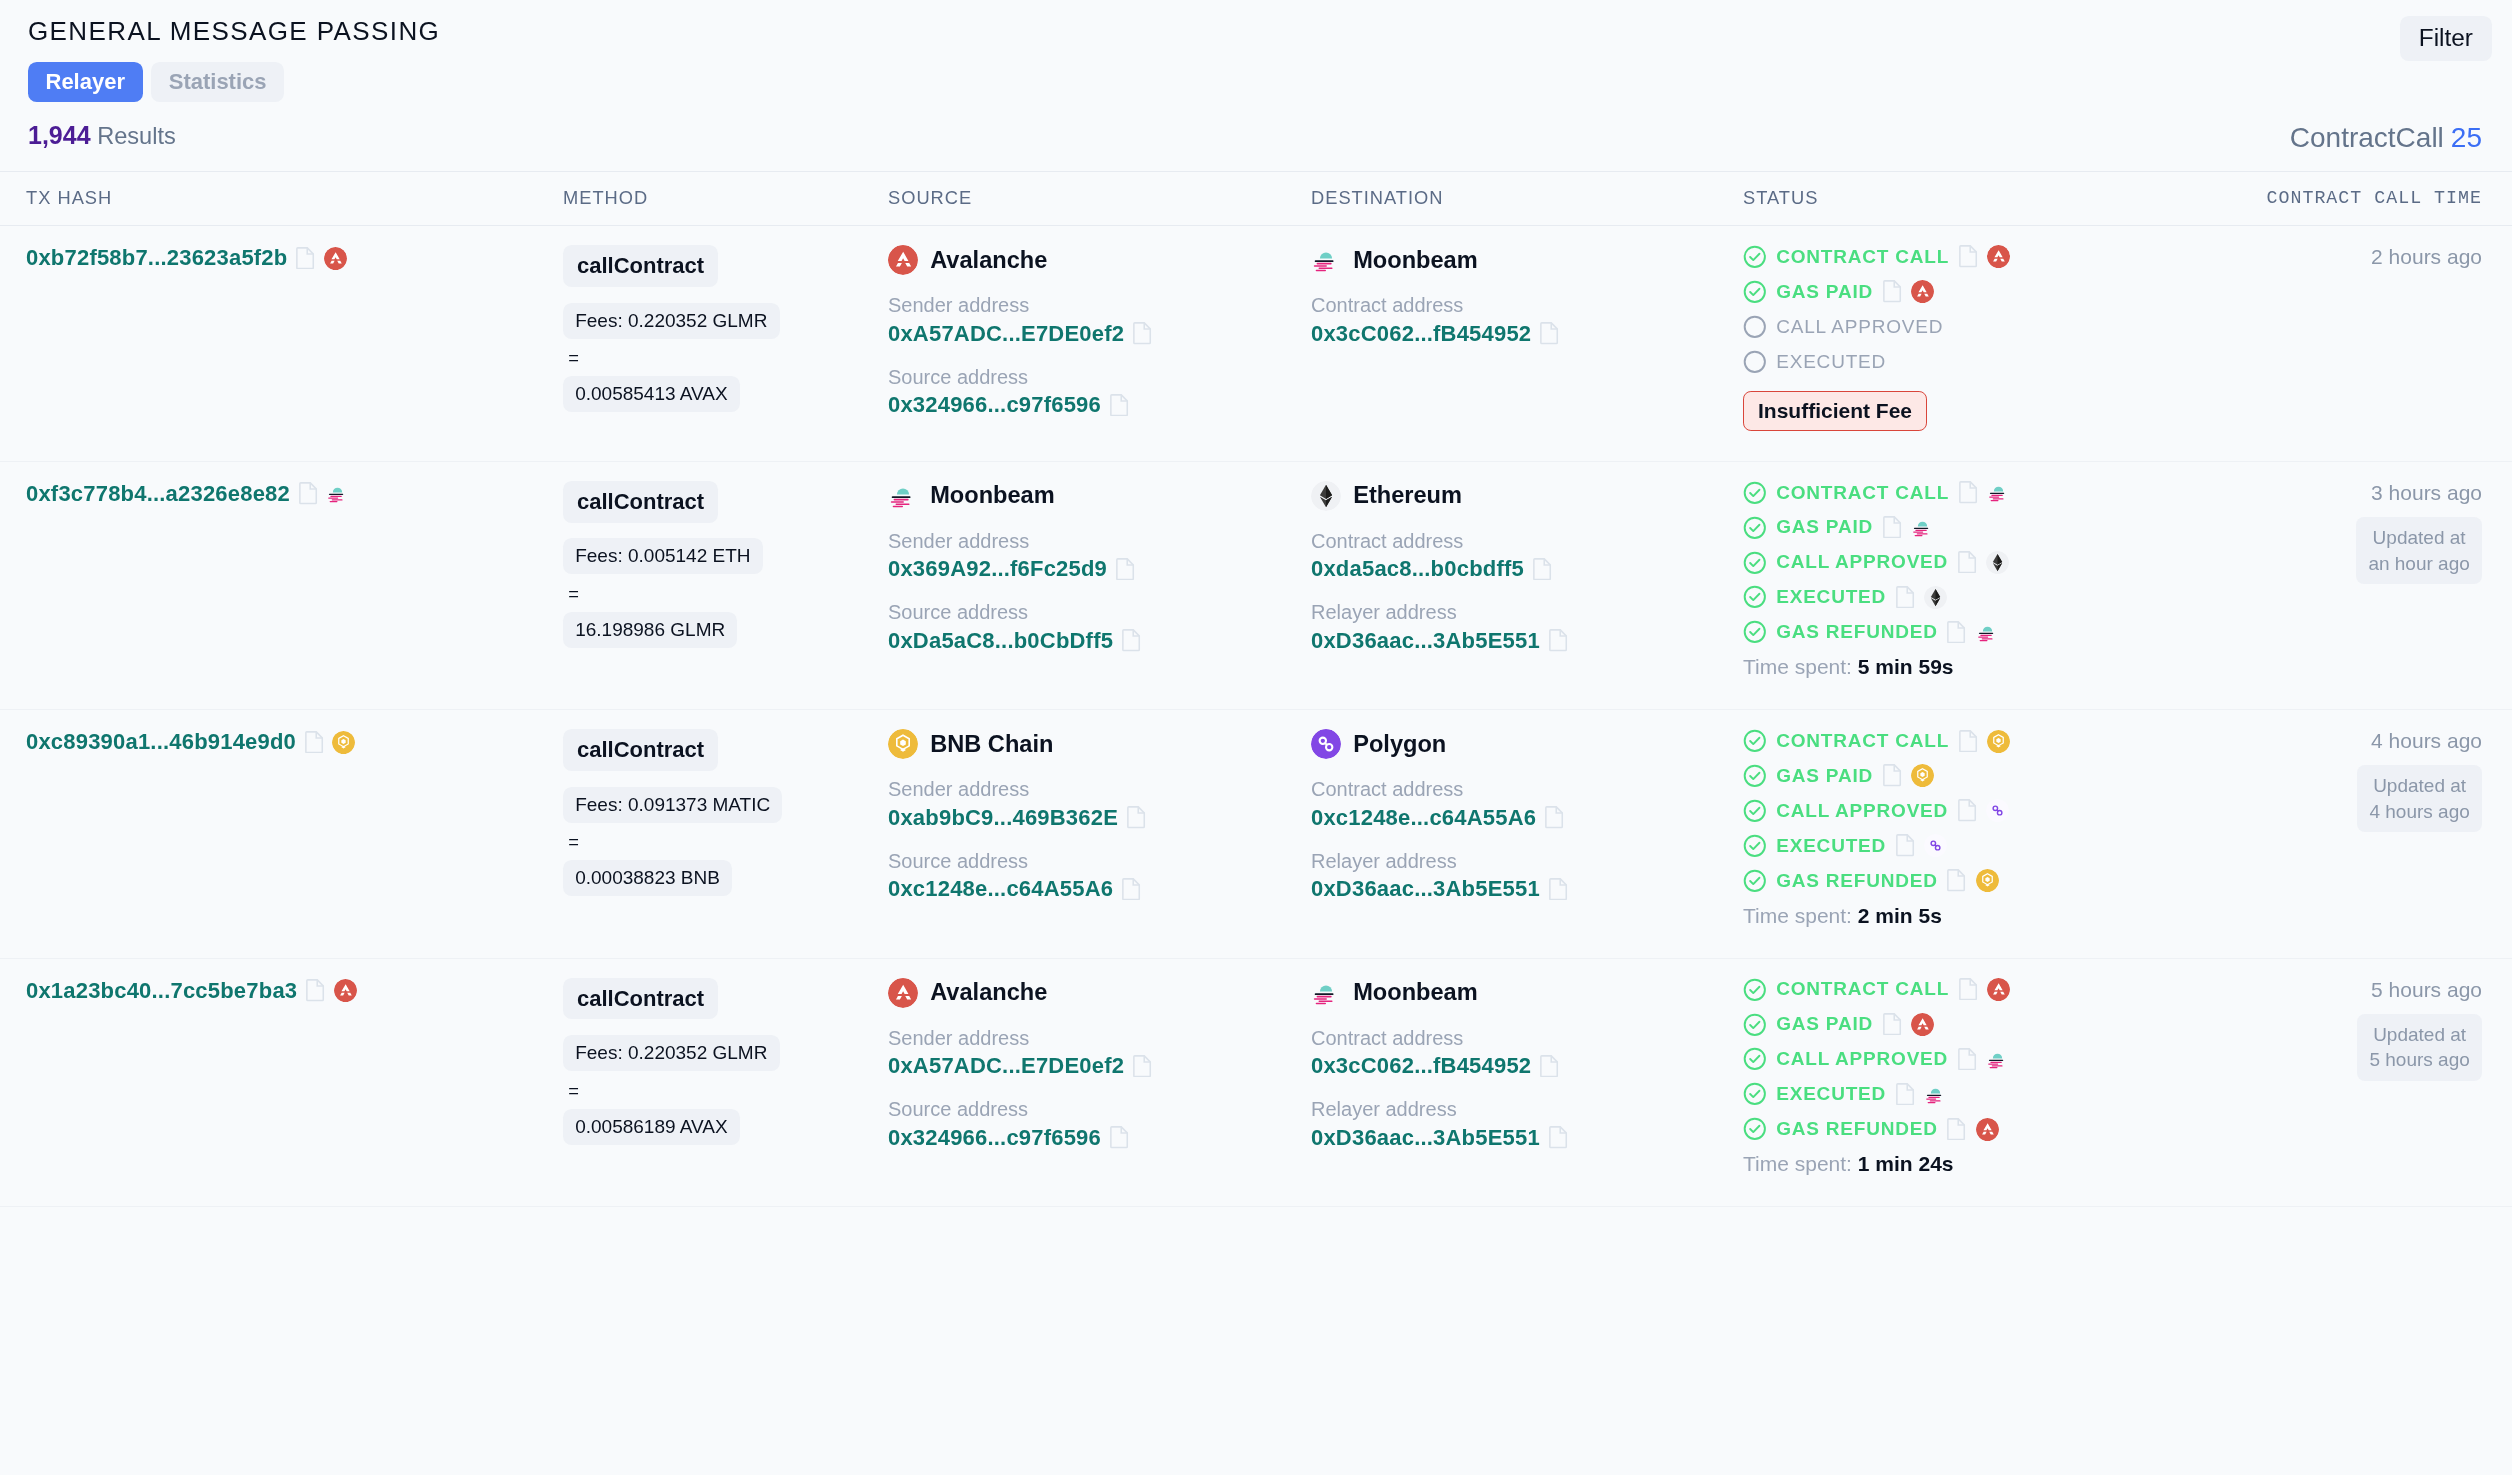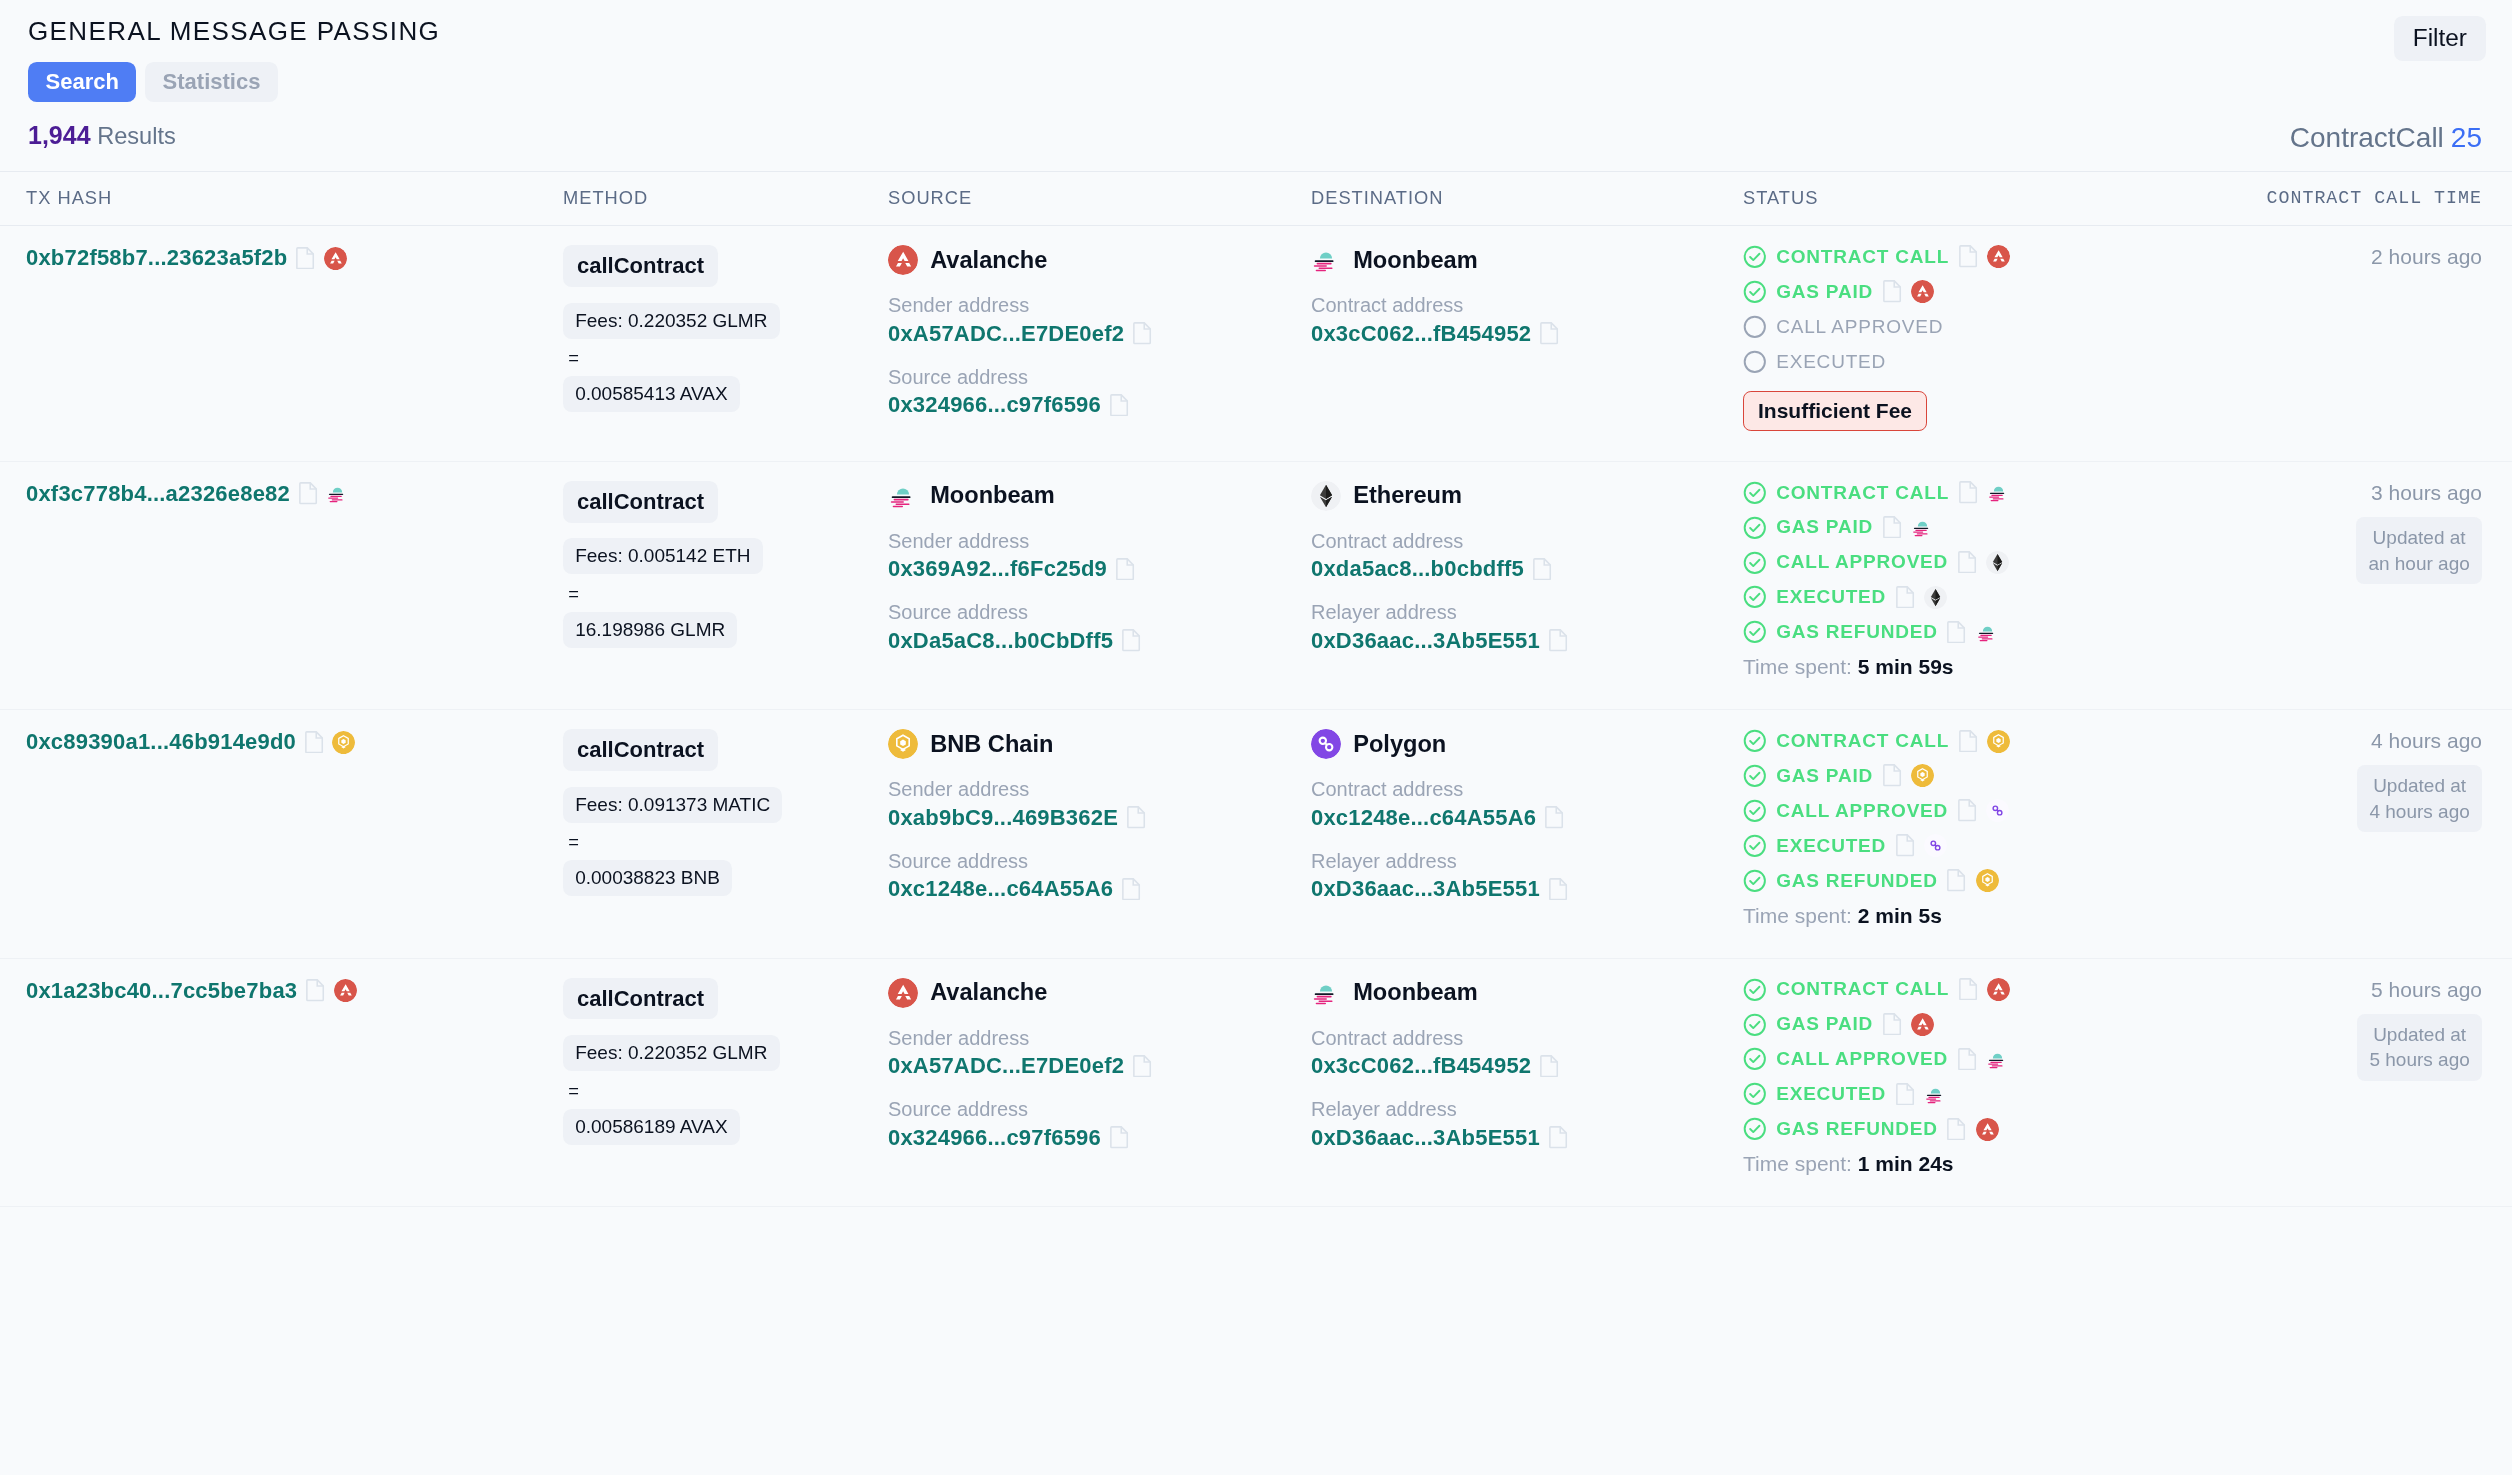--- a/index.html
+++ b/index.html
@@ -23,21 +23,21 @@
     font-size: 22px; font-weight: 700; padding: 8.7px 17.5px;
     border-radius: 8.7px; cursor: pointer; line-height: 1;
   }
   .tab.active { background: #4f7df4; color: #ffffff; }
   .tab.inactive { background: #eef1f6; color: #9aa4b5; }
 
   .results { margin-top: 19px; font-size: 23.6px; color: #64748b; }
   .results b { color: #4c1d95; font-weight: 700; font-size: 25px; }
 
   .filter-btn {
-    position: absolute; right: 26px; top: 15.7px;
+    position: absolute; right: 20px; top: 15.7px;
     background: #eef1f6; color: #0b1220;
     font-size: 24.4px; padding: 8.7px 19px; border-radius: 8.7px;
     cursor: pointer; border: none; line-height: 1.15;
     font-family: inherit;
   }
   .contract-call-count {
     position: absolute; right: 30px; top: 122px;
     font-size: 28px; color: #64748b;
   }
   .contract-call-count .num { color: #3b6ef5; margin-left: 7px; }
@@ -114,21 +114,21 @@
 </style>
 </head>
 <body>
 
 <div class="page">
 
   <div class="hdr">
     <div class="title">GENERAL MESSAGE PASSING</div>
 
     <div class="tabs">
-      <div class="tab active">Search</div>
+      <div class="tab active">Relayer</div>
       <div class="tab inactive">Statistics</div>
     </div>
 
     <div class="results">
       <b>1,944</b>
       <span>Results</span>
     </div>
 
     <button class="filter-btn">Filter</button>
 

